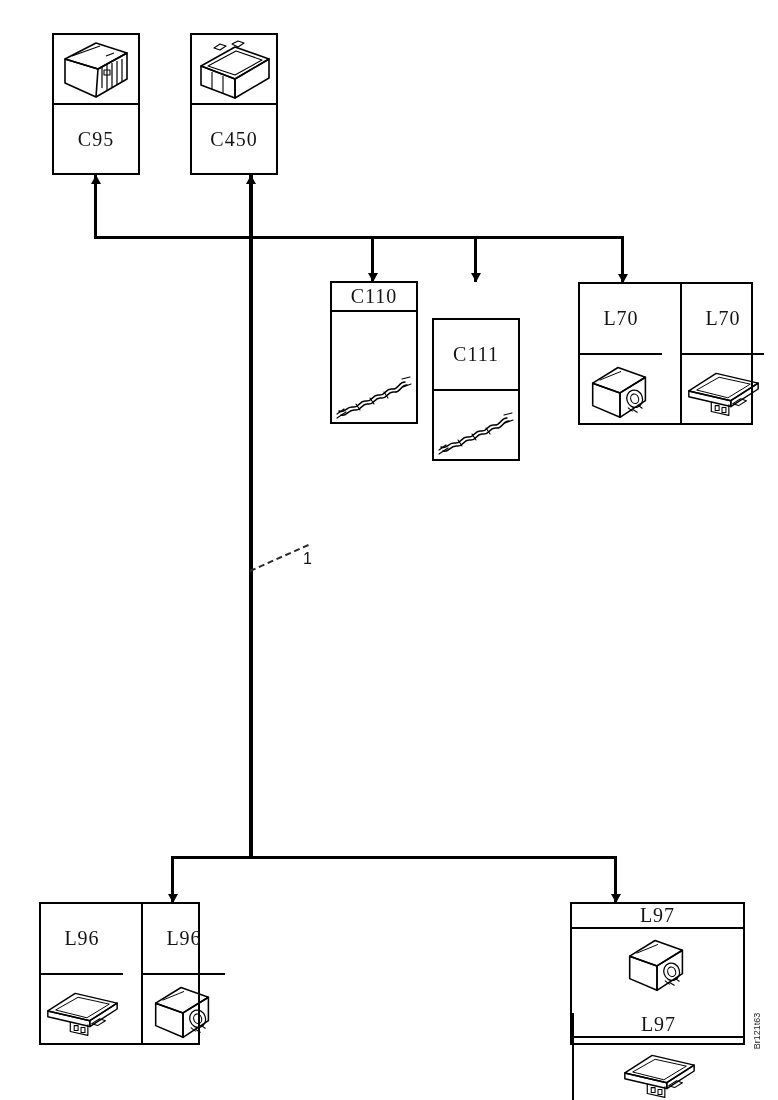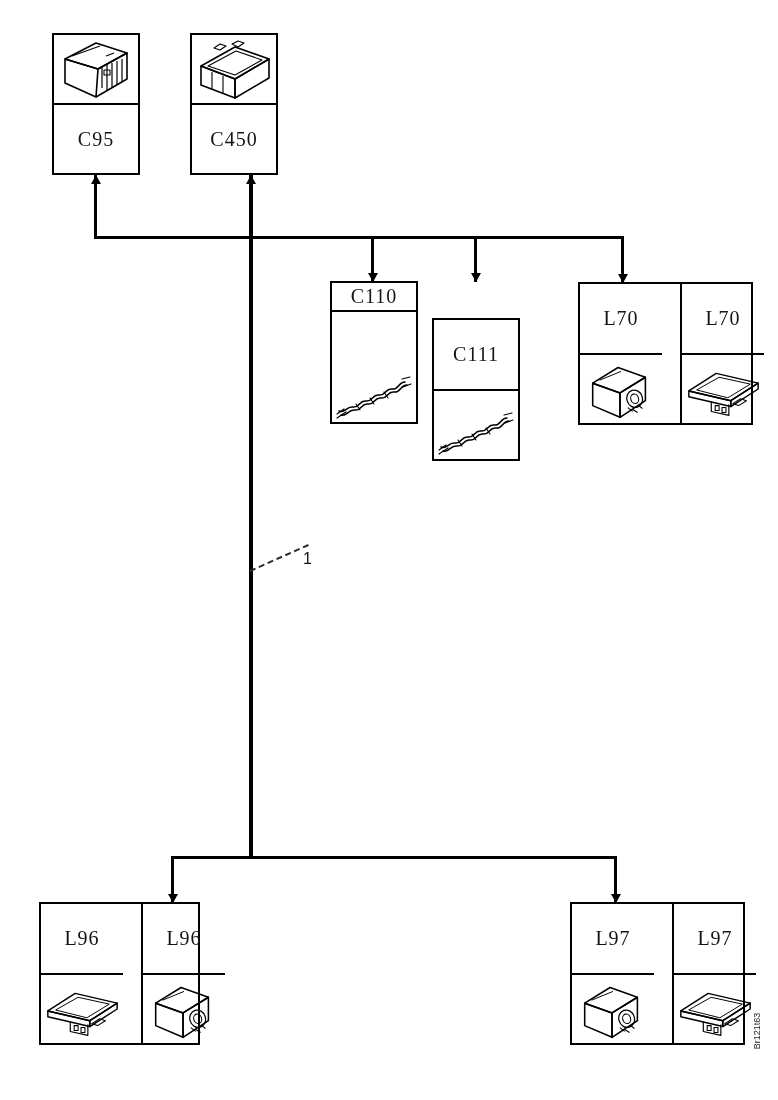--- a/index.html
+++ b/index.html
@@ -199,21 +199,21 @@
       <div class="cell">
         <span class="icon-wrap">
           <svg width="82" height="66" viewBox="0 0 84 66">
               <use href="#sym-lamp-unit"></use>
             </svg>
         </span>
       </div>
     </div>
   </div>
 
-  <div class="pairnode" style="left:570px;top:902px;width:175px;height:143px;">
+  <div class="pairnode" style="left:570px;top:902px;width:175px;height:143px;flex-direction:column;">
     <div class="col">
       <div class="cell split-bottom">
         <span class="lbl">L97</span>
       </div>
       <div class="cell">
         <span class="icon-wrap">
           <svg width="82" height="66" viewBox="0 0 84 66">
               <use href="#sym-lamp-unit"></use>
             </svg>
         </span>

